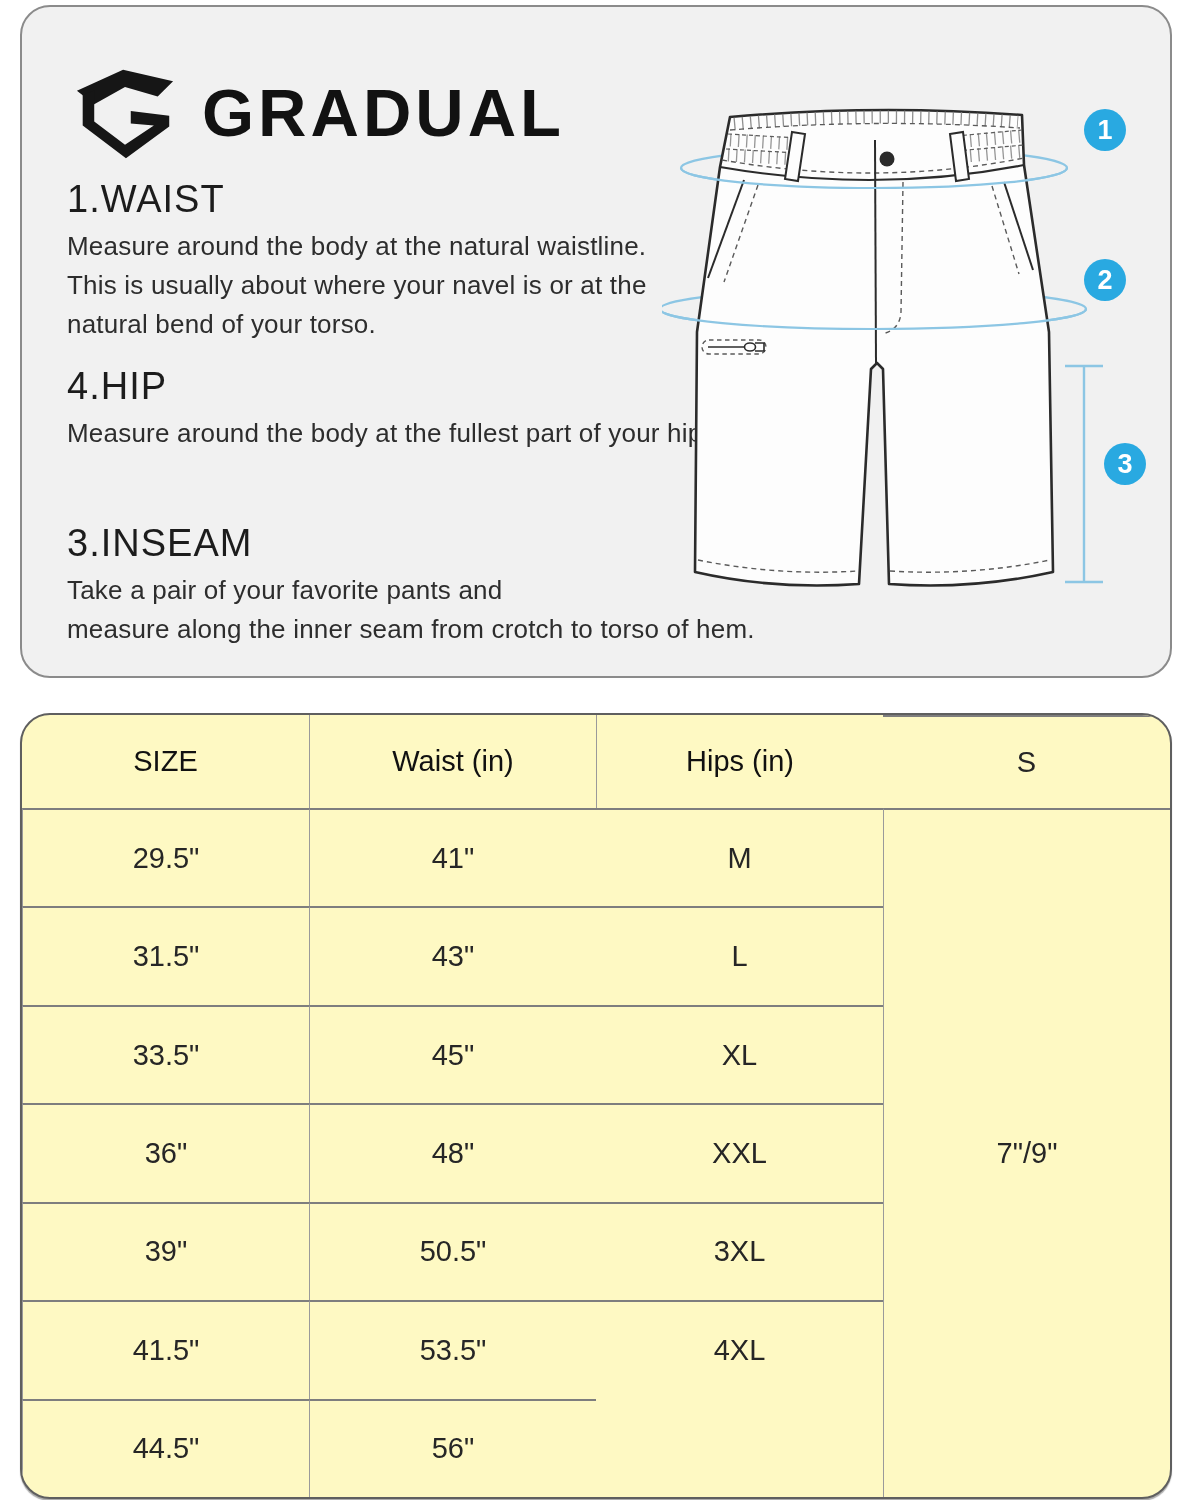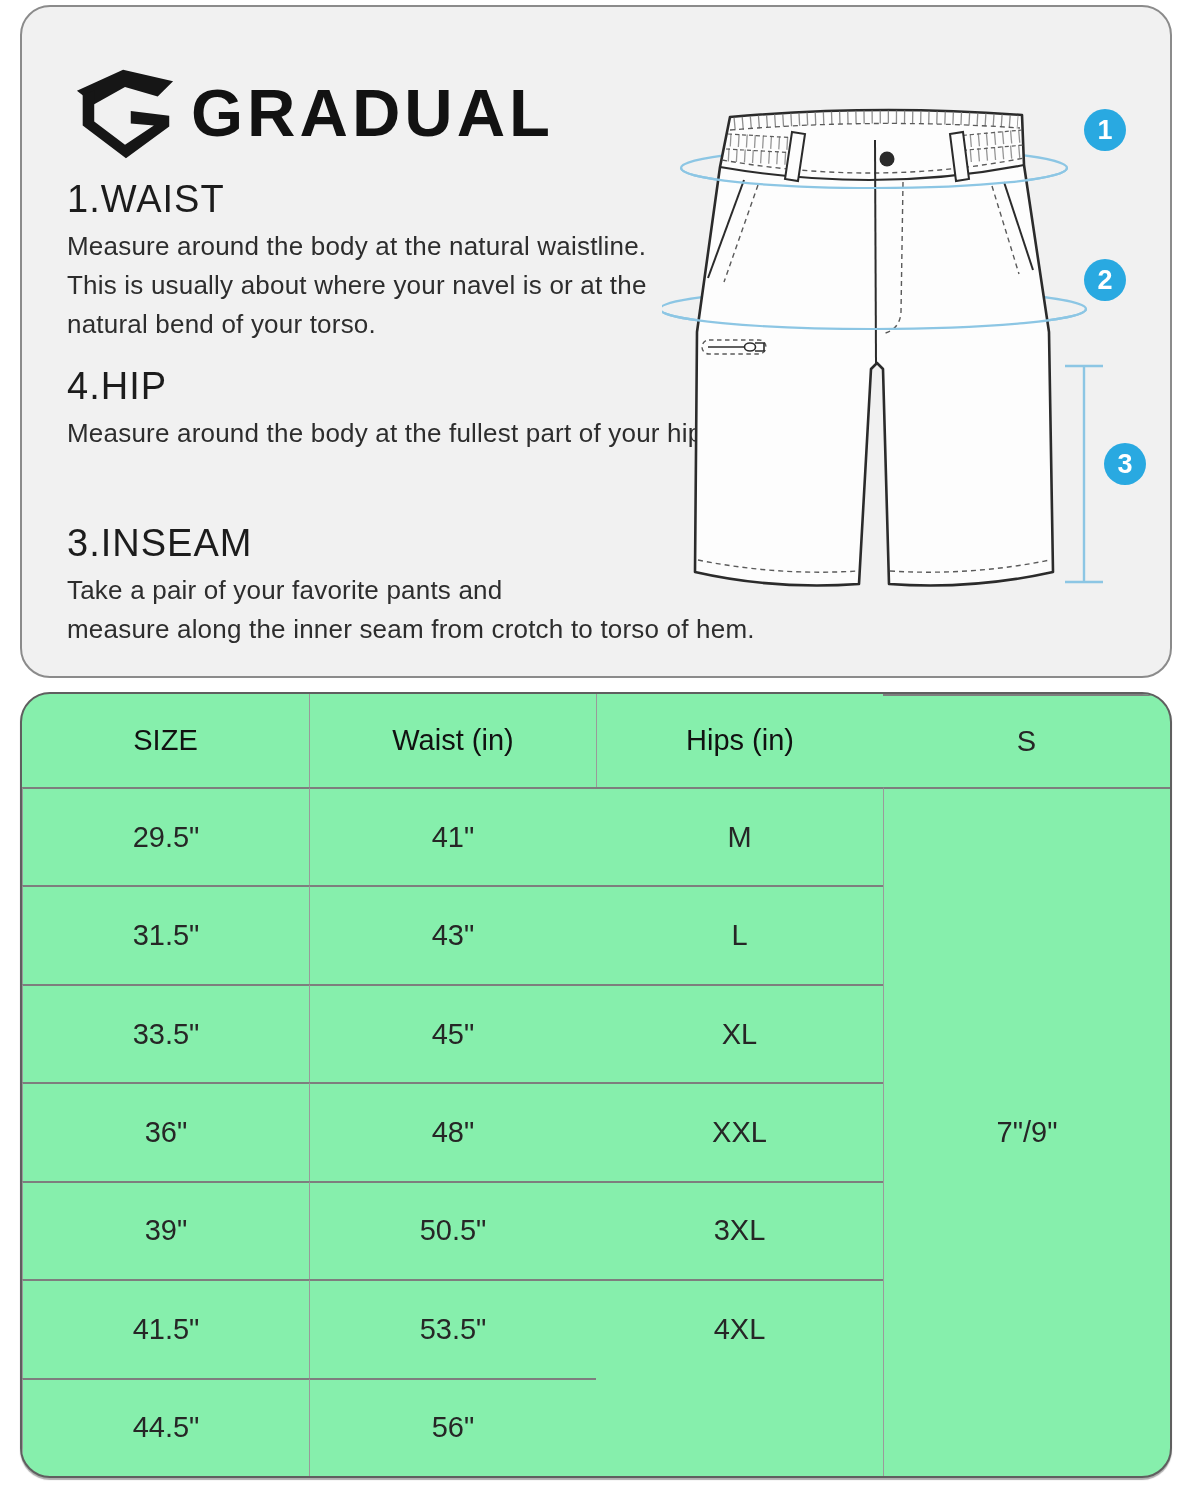--- a/index.html
+++ b/index.html
@@ -6,43 +6,43 @@
   body{
     width:1191px;height:1500px;position:relative;background:#ffffff;
     font-family:"Liberation Sans", sans-serif;color:#222;overflow:hidden;
   }
   
   .guide-panel{
     position:absolute;left:20px;top:5px;width:1152px;height:673px;
     background:#f1f1f1;border:2px solid #8b8b8b;border-radius:30px;
     box-sizing:border-box;
   }
-  .brand-row{position:absolute;left:53px;top:58px;display:flex;align-items:center;gap:16px;}
+  .brand-row{position:absolute;left:53px;top:58px;display:flex;align-items:center;gap:27px;}
   .brand-icon{width:100px;height:94px;display:block;}
   .brand-name{font-size:67px;font-weight:700;letter-spacing:4px;color:#121212;line-height:1;}
   .guide-section{position:absolute;left:45px;}
   .guide-heading{font-size:38px;line-height:44px;font-weight:400;color:#1c1c1c;letter-spacing:1px;margin:0 0 6px 0;}
   .guide-line{font-size:26px;line-height:39px;color:#2d2d2d;white-space:nowrap;letter-spacing:0.2px;}
   .sec-1{top:170px;}
   .sec-2{top:357px;}
   .sec-3{top:514px;}
   
   .diagram{position:absolute;left:640px;top:75px;width:520px;height:570px;}
   .marker{
     position:absolute;width:42px;height:42px;border-radius:50%;
     background:#29a9e1;color:#fff;font-size:27px;font-weight:700;
     display:flex;align-items:center;justify-content:center;line-height:1;
   }
   .marker-1{left:422px;top:27px;}
   .marker-2{left:422px;top:177px;}
   .marker-3{left:442px;top:361px;}
   
   .size-table{
-    position:absolute;left:20px;top:692px;width:1152px;height:786px;
-    background:#86efac;border:2px solid #5f5f5f;border-radius:30px;
+    position:absolute;left:20px;top:713px;width:1152px;height:786px;
+    background:#fef9c3;border:2px solid #5f5f5f;border-radius:30px;
     box-sizing:border-box;overflow:hidden;
     display:grid;grid-template-columns:repeat(4,1fr);
     grid-template-rows:93px repeat(7,1fr);
     box-shadow:0 2px 1px rgba(70,70,70,.45);
     text-align:center;
   }
   .cell{
     display:flex;align-items:center;justify-content:center;
     font-size:29px;color:#262626;border-left:1px solid #9a9a9a;border-top:2px solid #7e7e7e;
   }

